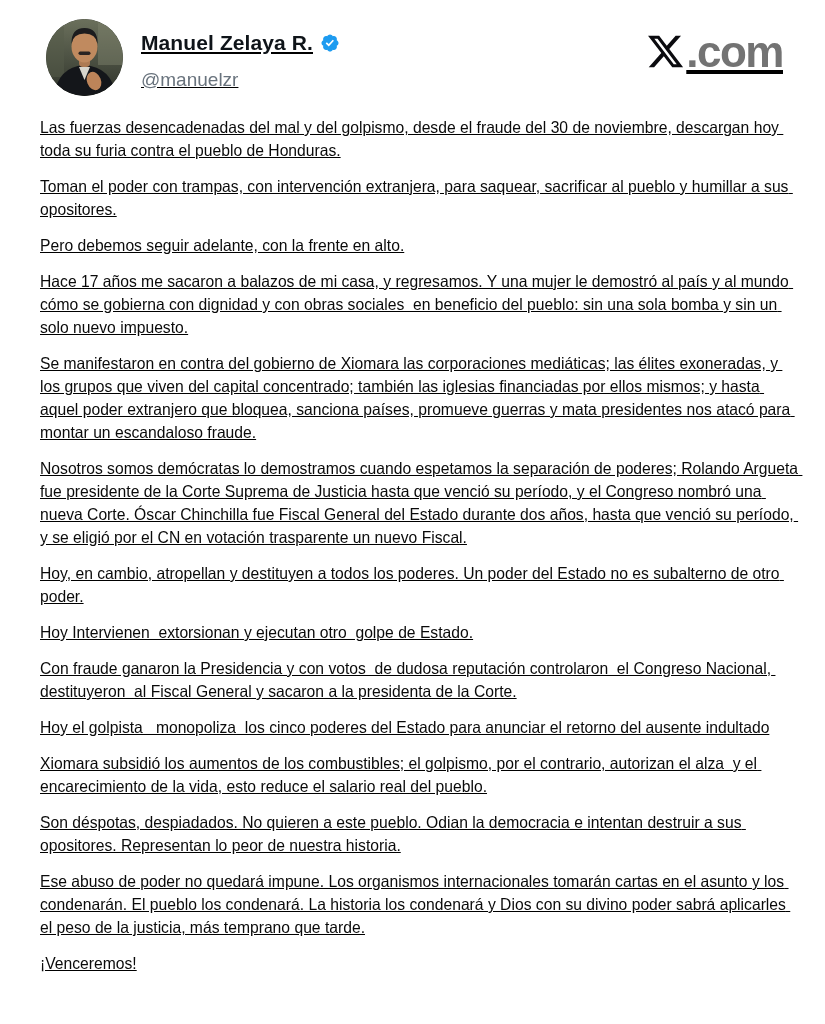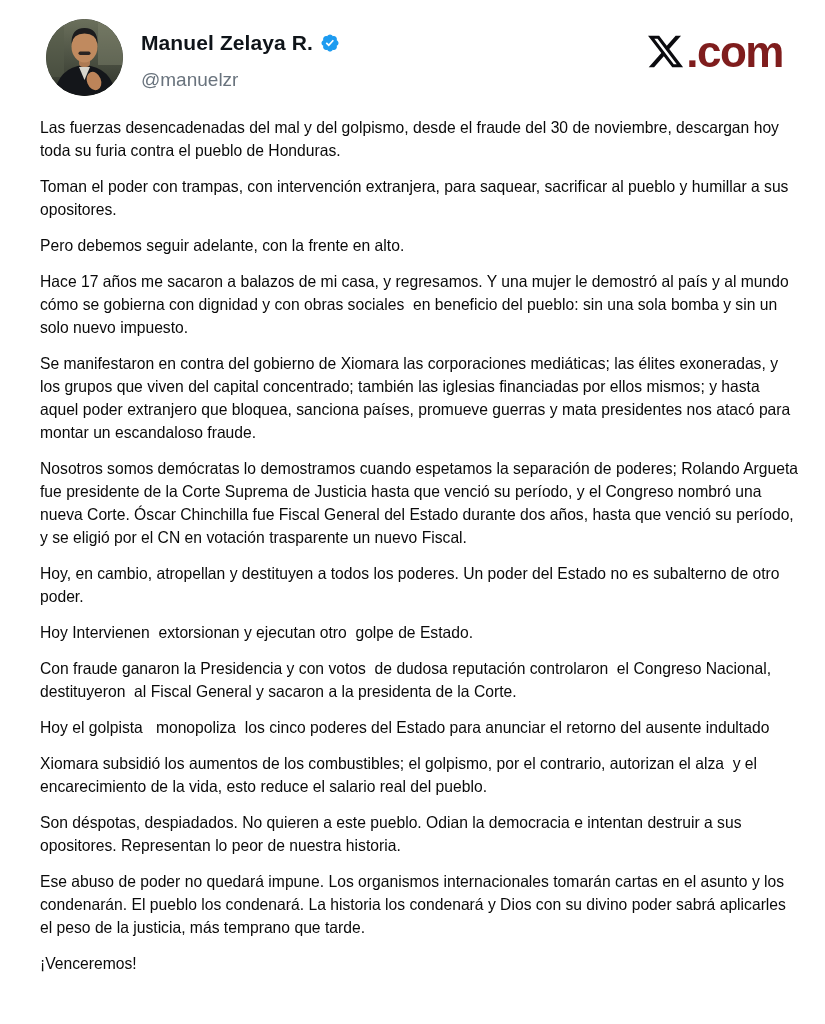--- a/index.html
+++ b/index.html
@@ -4,20 +4,21 @@
 <style>
   * { box-sizing: border-box; }
   html, body { margin: 0; padding: 0; background: #ffffff; }
   .page {
     position: relative;
     width: 825px;
     height: 1008px;
     background: #ffffff;
     overflow: hidden;
     font-family: "Liberation Sans", sans-serif;
+    text-decoration: underline;
   }
   .post-header {
     display: flex;
     align-items: flex-start;
     padding: 19px 42px 0 46px;
   }
   .avatar {
     width: 77px;
     height: 77px;
     border-radius: 50%;
@@ -46,21 +47,21 @@
   .site-logo {
     margin-left: auto;
     margin-top: 13px;
     display: flex;
     align-items: center;
   }
   .x-glyph svg { width: 39px; height: 39px; display: block; margin-right: 1px; }
   .logo-suffix {
     font-size: 44px;
     font-weight: 700;
-    color: #7f1d1d;
+    color: #737373;
     letter-spacing: -1.5px;
     line-height: 39px;
   }
   .post-body {
     margin: 20px 0 0 40px;
     width: 800px;
     transform: scaleX(0.95);
     transform-origin: left top;
     color: #0a0a0a;
   }

